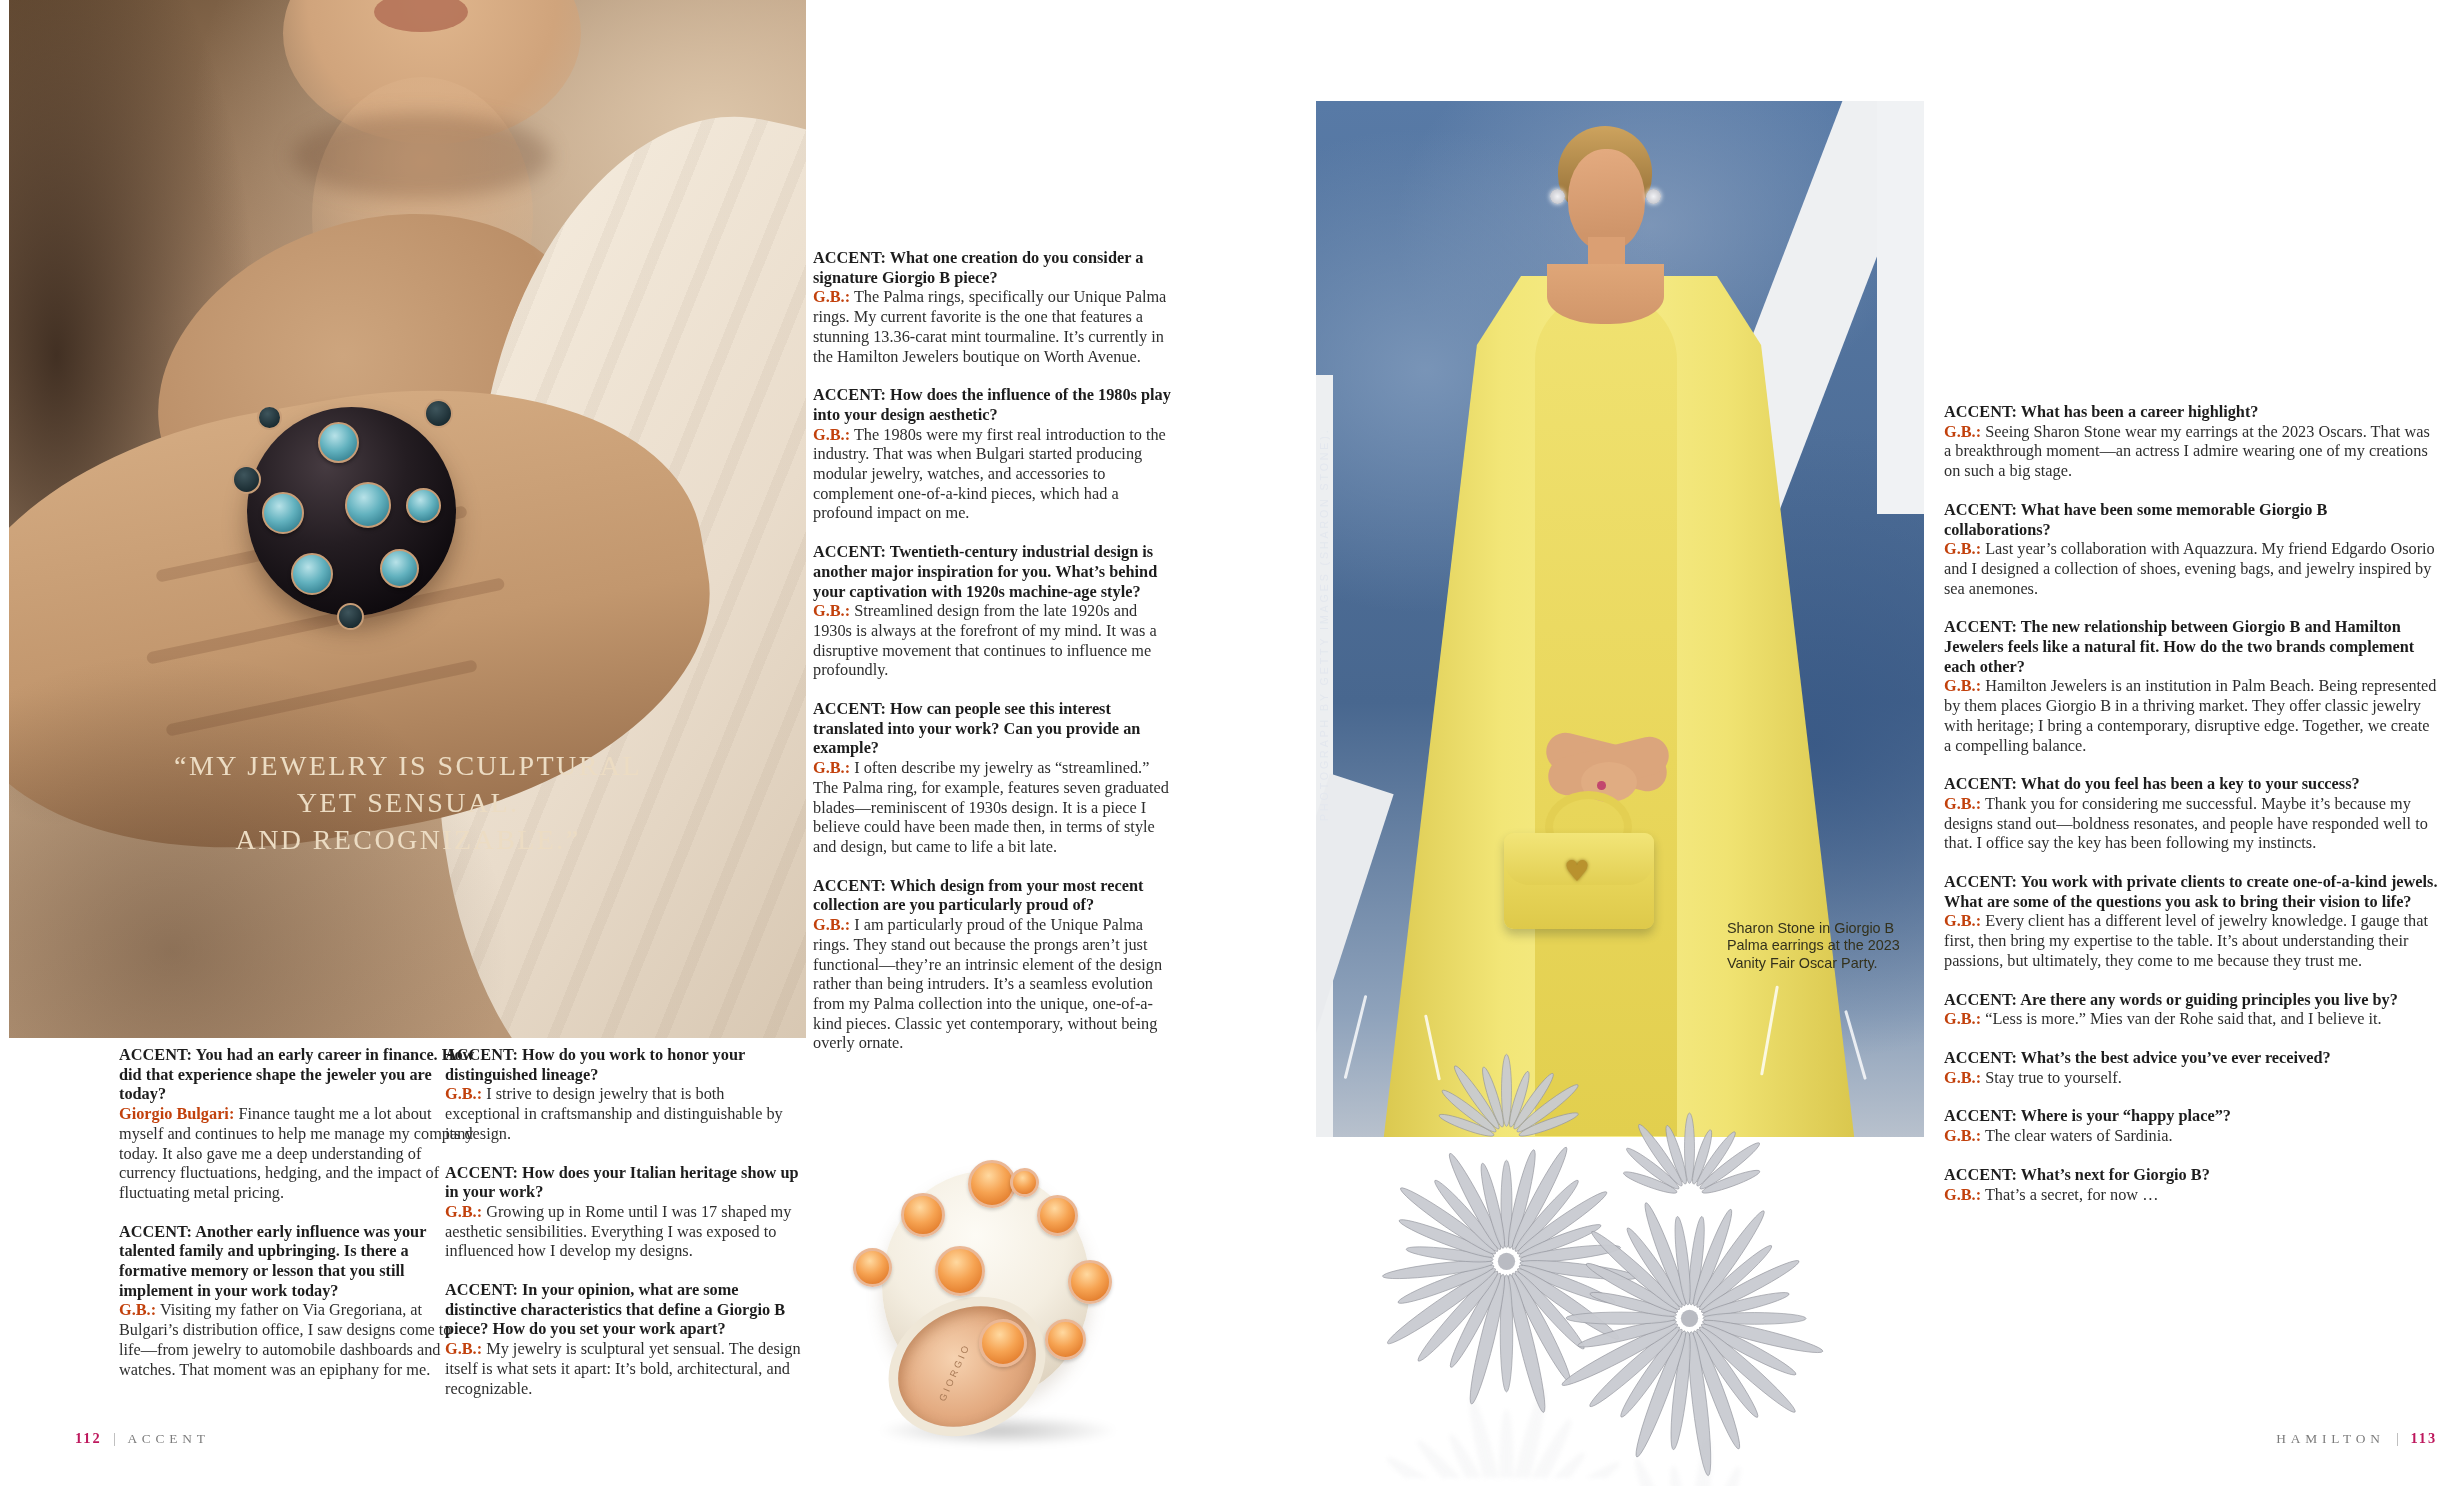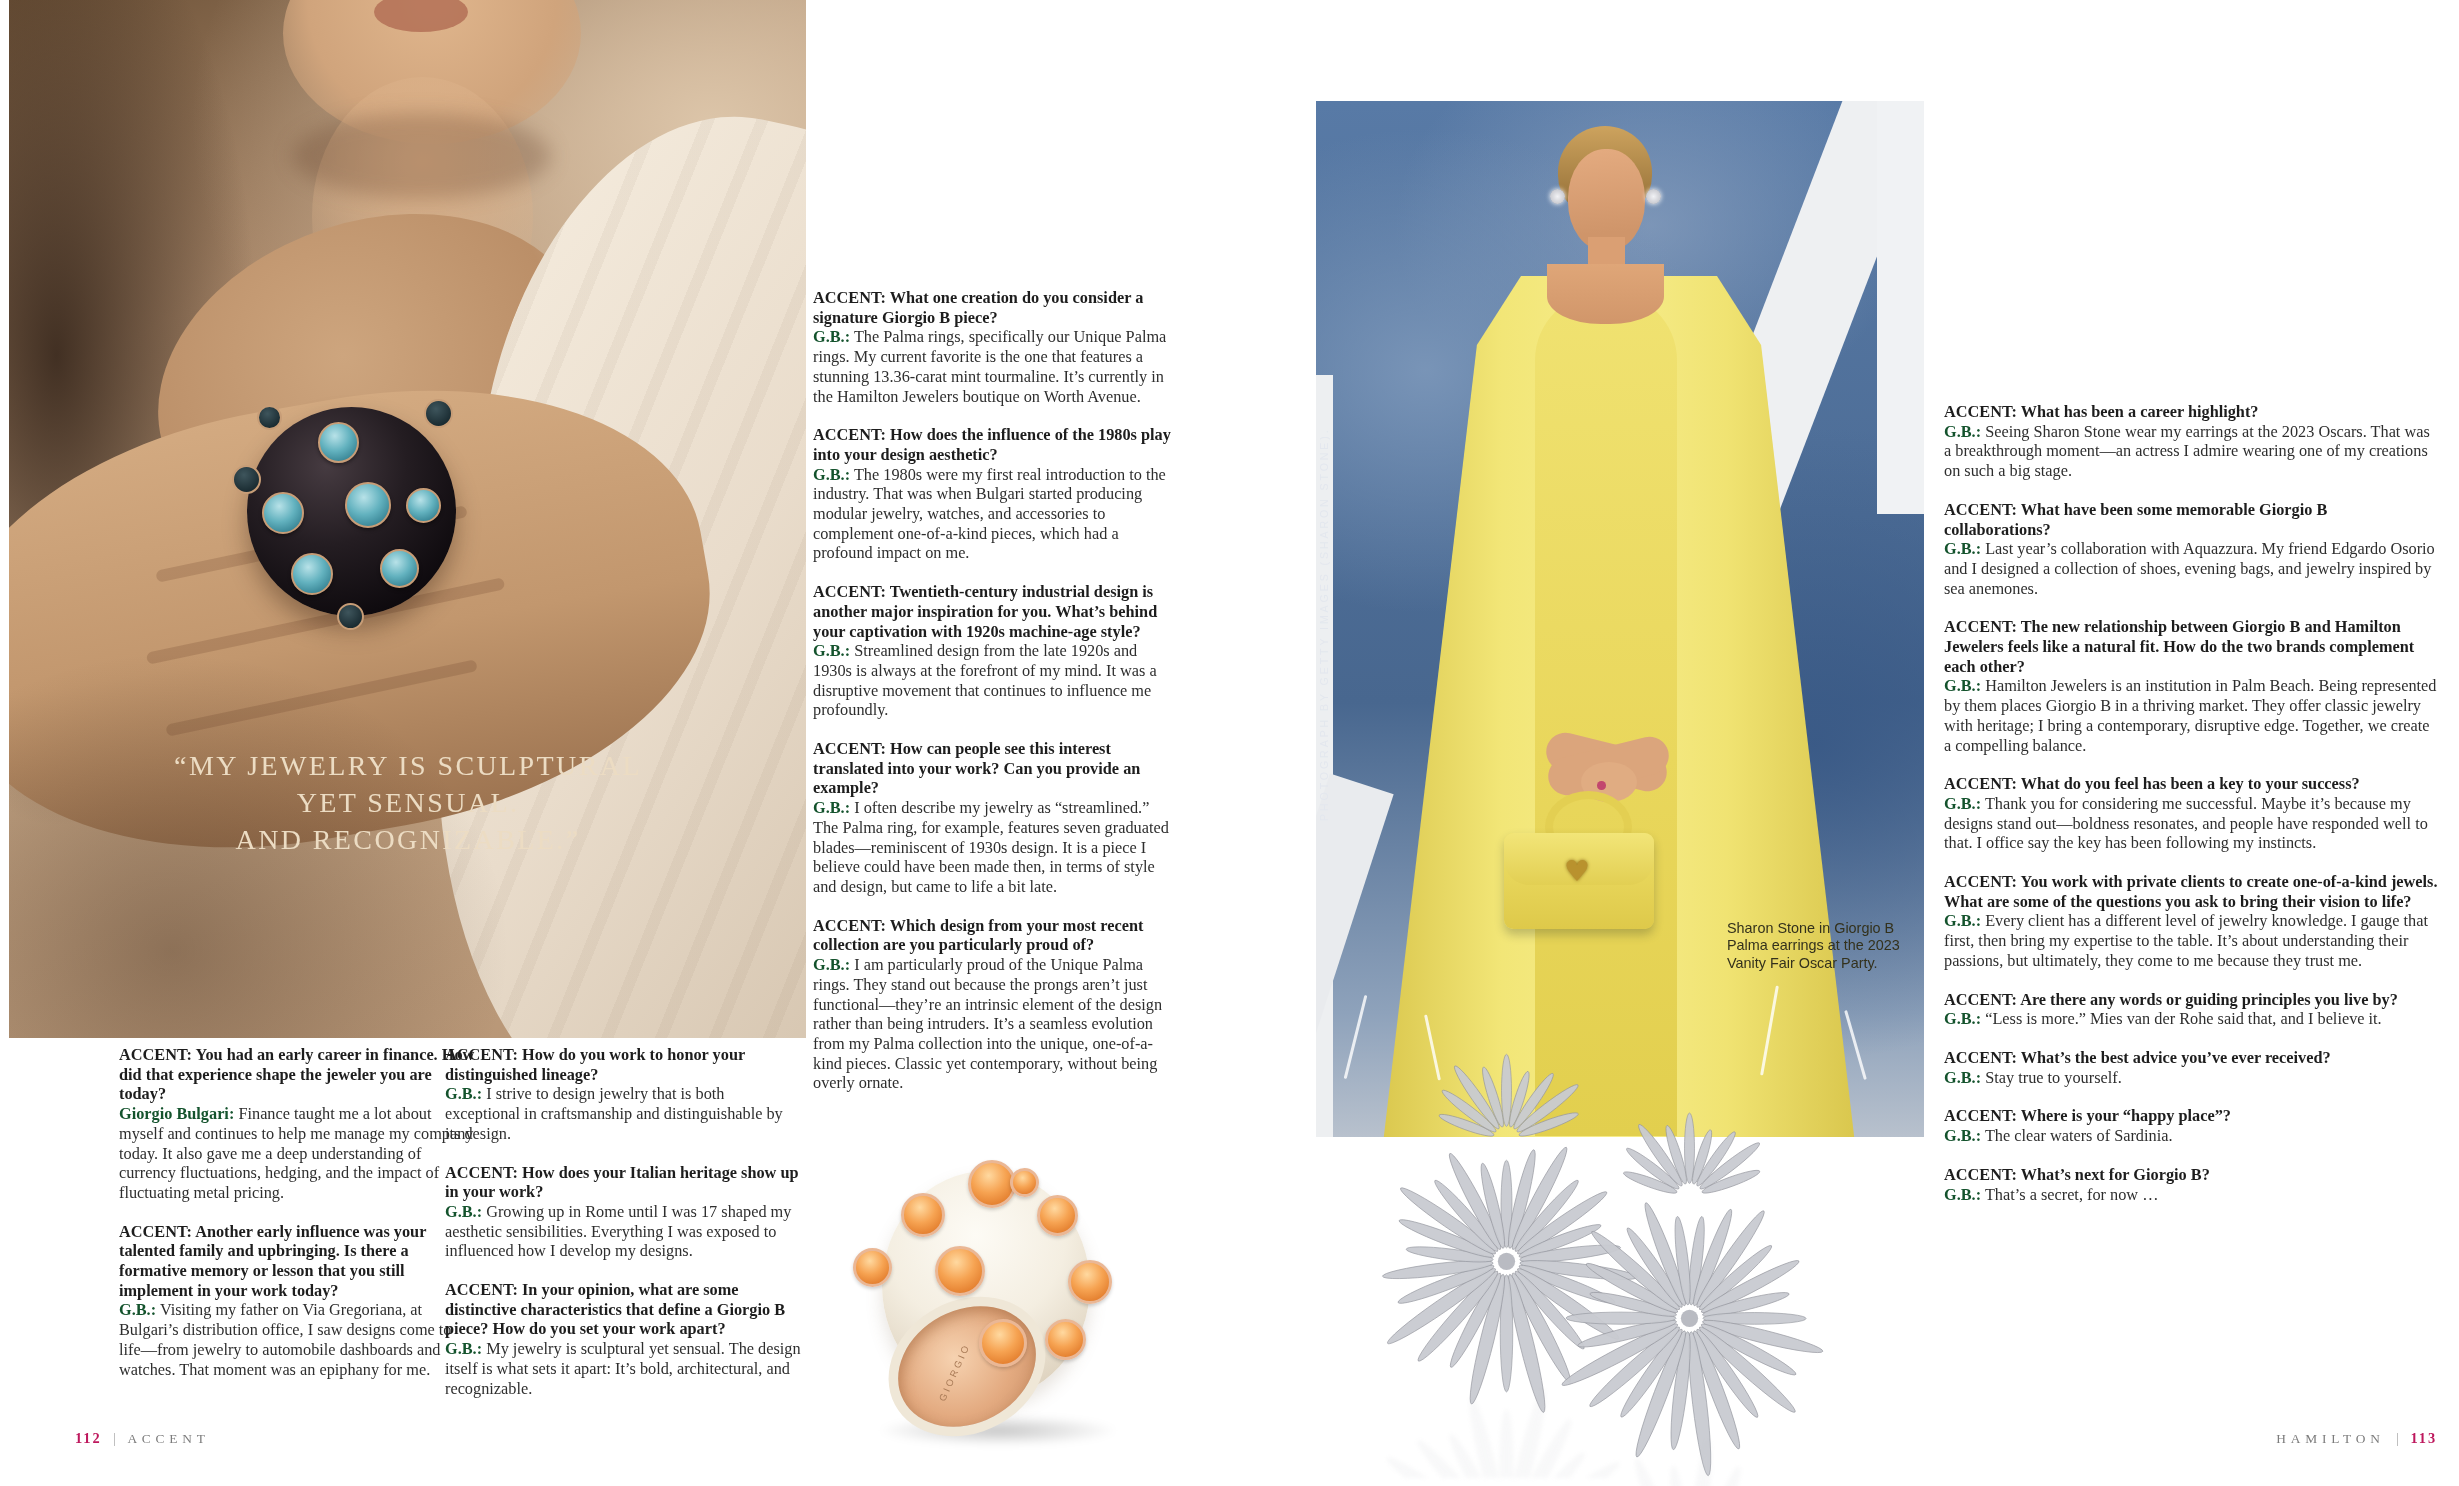--- a/index.html
+++ b/index.html
@@ -4,25 +4,25 @@
 <style>
   html,body{margin:0;padding:0;background:#ffffff;}
   .page{position:relative;width:2459px;height:1486px;background:#ffffff;overflow:hidden;
         font-family:"Liberation Serif", serif;color:#2e2e2e;}
 
   
   .col{position:absolute;font-size:16.3px;line-height:19.7px;}
   .qa{margin:0 0 19px 0;}
   .q{margin:0;font-weight:bold;color:#1d1d1d;}
   .a{margin:0;}
-  .a strong{font-weight:bold;color:#14532d;}
+  .a strong{font-weight:bold;color:#c2410c;}
 
   .left-col-1{left:75px;top:1045px;width:357px;margin-left:44px;}
   .left-col-2{left:445px;top:1045px;width:357px;}
-  .mid-col{left:813px;top:248px;width:363px;margin-top:40px;}
+  .mid-col{left:813px;top:248px;width:363px;}
   .right-col{left:1944px;top:402px;width:494px;}
 
   
   .footer{position:absolute;top:1430px;font-size:14.4px;color:#4a4a4a;}
   .footer-left{left:75px;}
   .footer-right{left:2133px;width:304px;text-align:right;}
   .footer .num{font-weight:bold;letter-spacing:1.9px;color:#be185d;}
   .footer .sep{color:#aaa;margin:0 11.5px;font-weight:normal;}
   .footer .mag{letter-spacing:4.8px;color:#7c7c7c;font-size:13.4px;}
 

